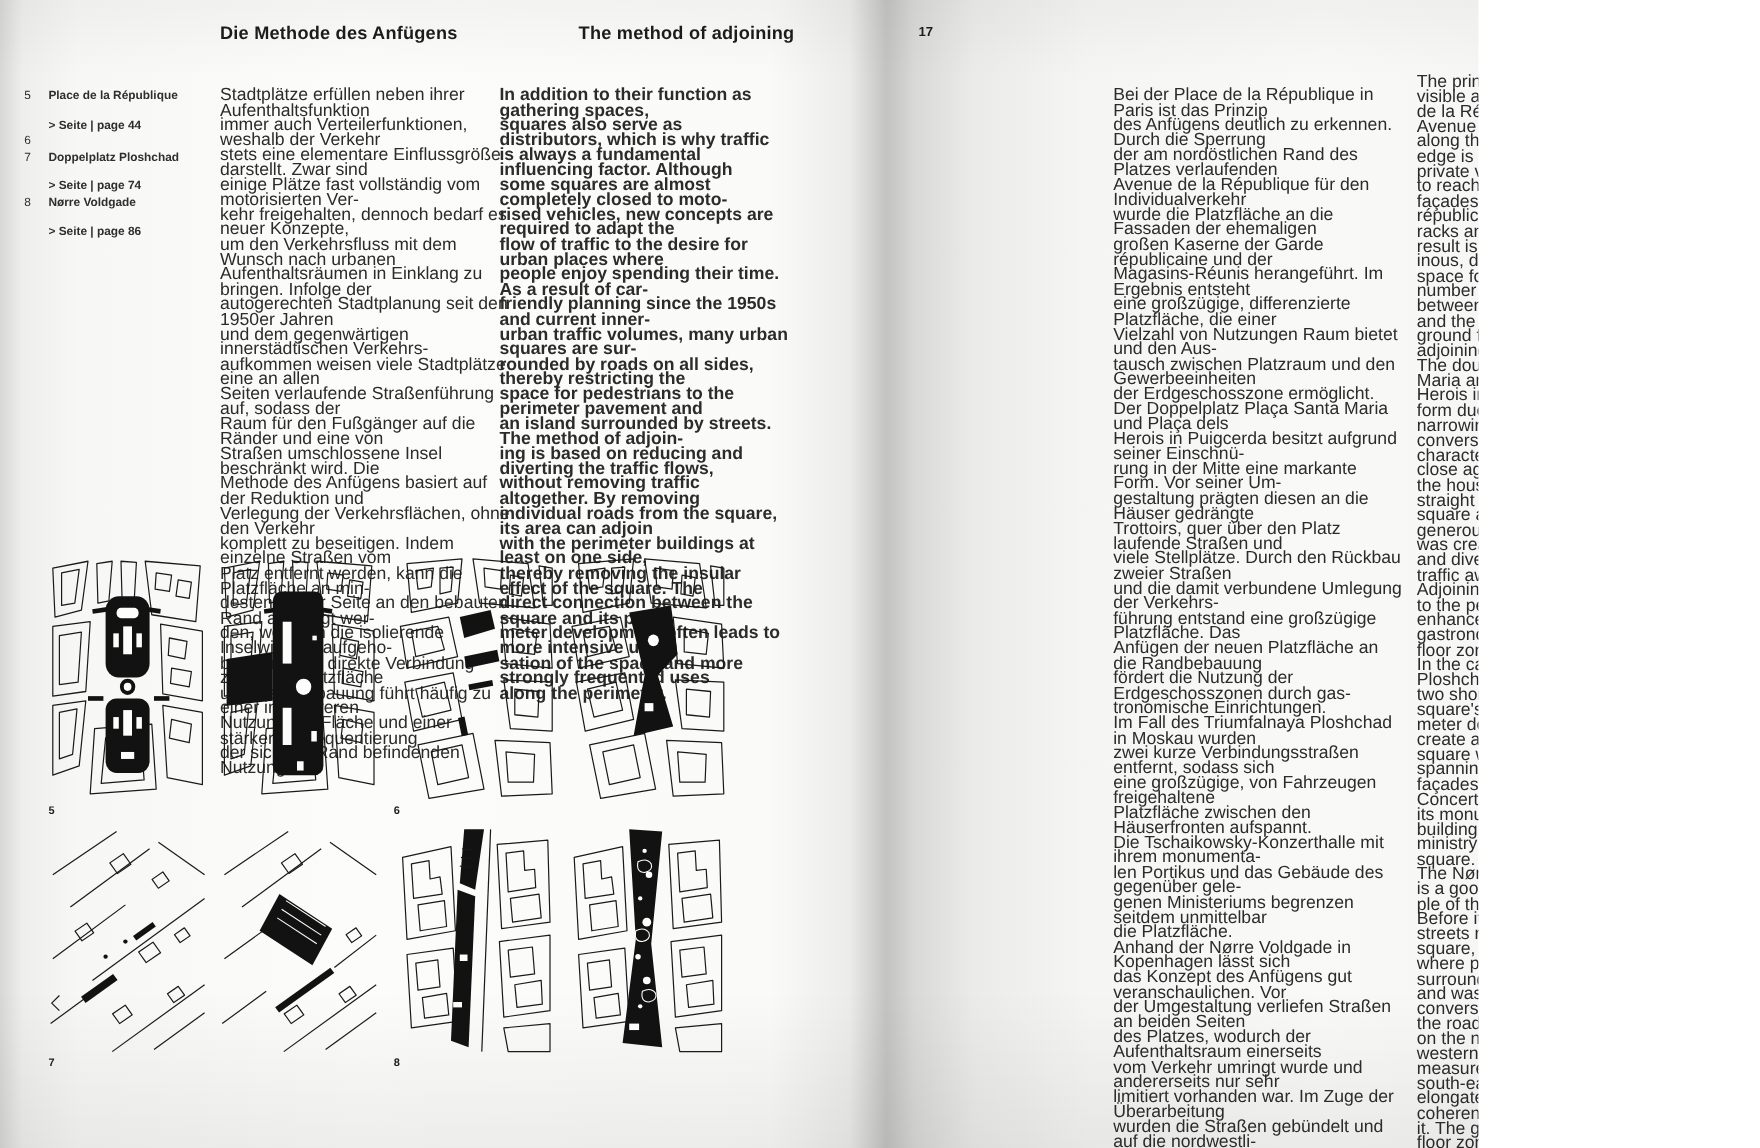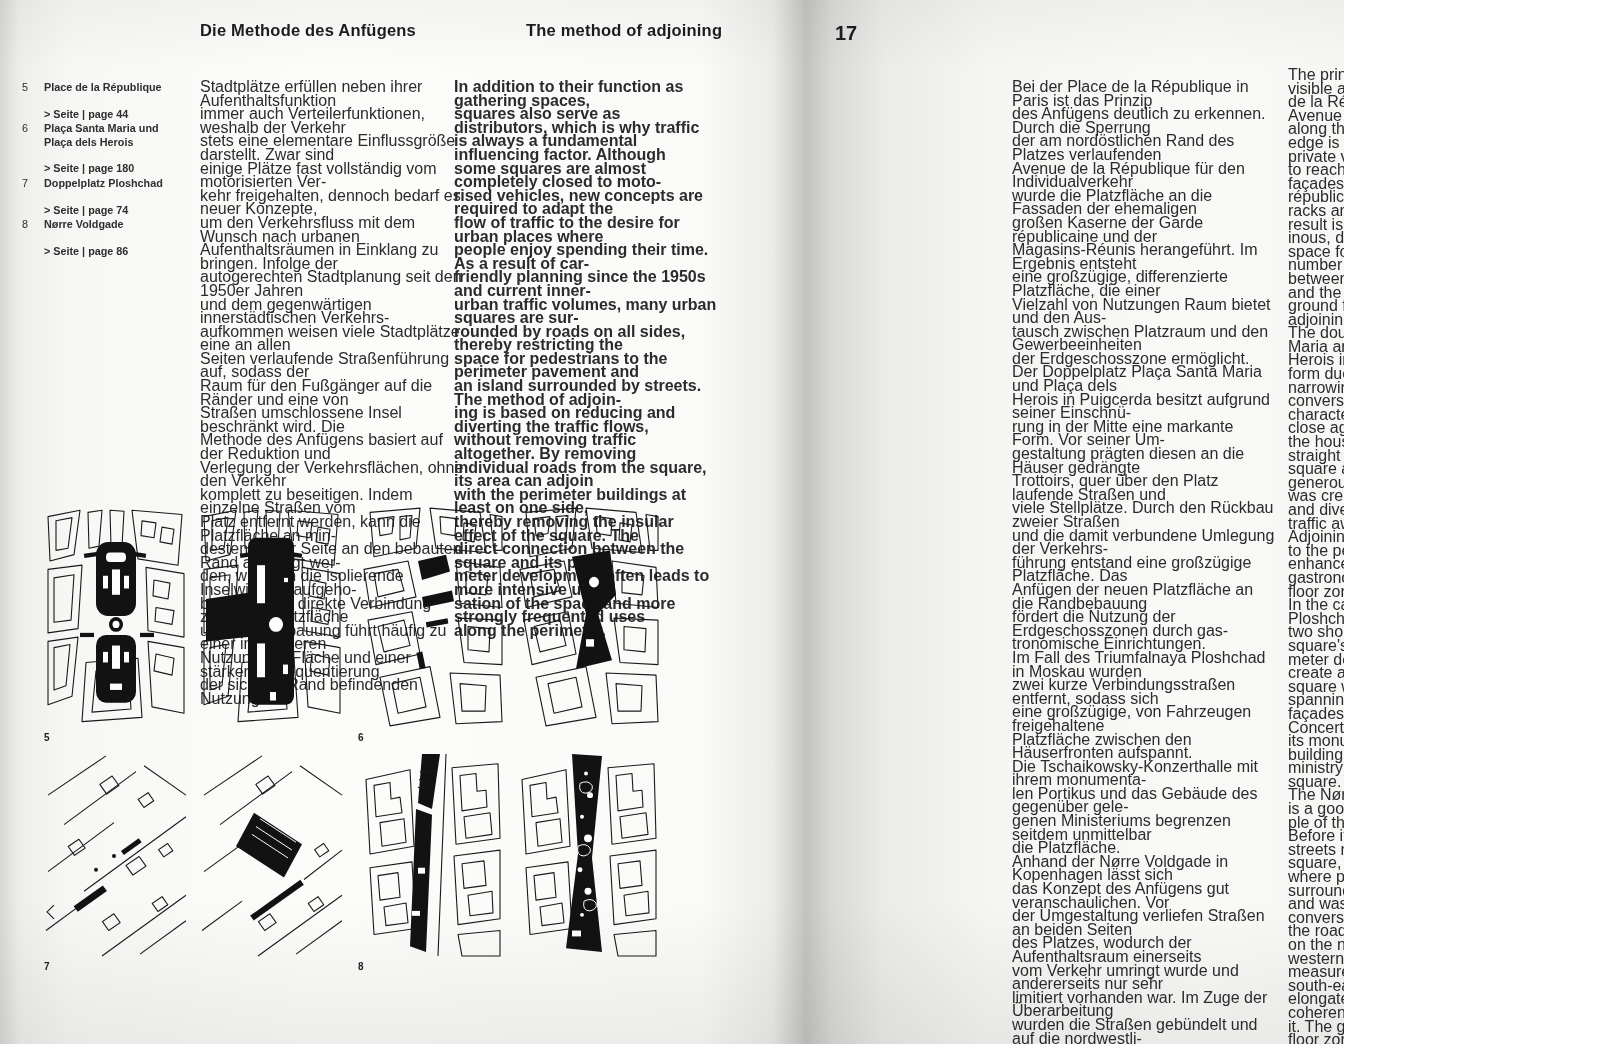--- a/index.html
+++ b/index.html
@@ -8,21 +8,21 @@
     font-family:"Liberation Sans",sans-serif;color:#262626;
     background:
       linear-gradient(to bottom, rgba(0,0,0,.035) 0, rgba(0,0,0,0) 70px, rgba(0,0,0,0) 900px, rgba(0,0,0,.06) 1044px),
       linear-gradient(to right,
         #d7d7d5 0px,#eeeeec 20px,#f7f7f5 70px,#fcfcfa 320px,#fafaf8 700px,
         #ececea 772px,#cfcfcd 796px,#c3c3c1 806px,#d9d9d7 832px,#ebebe9 885px,
         #f5f5f3 990px,#f9f9f7 1200px,#f4f4f2 1480px,#e8e8e6 1566px,#dadad8 1600px);
   }
   .abs{position:absolute;}
   .heading{font-size:16.5px;font-weight:bold;color:#1c1c1c;letter-spacing:.2px;}
-  .pageno{font-size:20px;font-weight:bold;color:#1c1c1c;}
+  .pageno{font-size:12px;font-weight:bold;color:#1c1c1c;}
   .bodycol{width:264px;font-size:16px;line-height:13.6px;color:#2b2b2b;white-space:pre-line;}
   .marginlist{width:170px;font-size:10.8px;line-height:13.4px;color:#2e2e2e;}
   .mitem{display:flex;margin-bottom:1px;}
   .mnum{width:22px;flex:0 0 22px;}
   .mtxt{flex:1;white-space:pre-line;font-weight:bold;}
   .mref{white-space:pre;}
   .figlabel{font-size:10px;font-weight:bold;color:#1c1c1c;}
   .map{display:block;}
   .map .o{stroke:#1a1a1a;fill:none;stroke-width:1.1;stroke-linejoin:round;}
   .map .b{fill:#121212;stroke:none;}
@@ -42,23 +42,20 @@
   <div class="abs pageno" style="left:835px;top:22px;">17</div>
 
   <div class="abs marginlist" style="left:22px;top:81px;">
     <div class="mitem">
       <span class="mnum">5</span>
       <span class="mtxt"><span>Place de la République</span><br>
       <span class="mref">&gt; Seite | page 44</span></span>
     </div>
     <div class="mitem">
       <span class="mnum">6</span>
-      <span class="mtxt"><span>Plaça Santa Maria und
-Plaça dels Herois</span><br>
-      <span class="mref">&gt; Seite | page 180</span></span>
     </div>
     <div class="mitem">
       <span class="mnum">7</span>
       <span class="mtxt"><span>Doppelplatz Ploshchad</span><br>
       <span class="mref">&gt; Seite | page 74</span></span>
     </div>
     <div class="mitem">
       <span class="mnum">8</span>
       <span class="mtxt"><span>Nørre Voldgade</span><br>
       <span class="mref">&gt; Seite | page 86</span></span>

